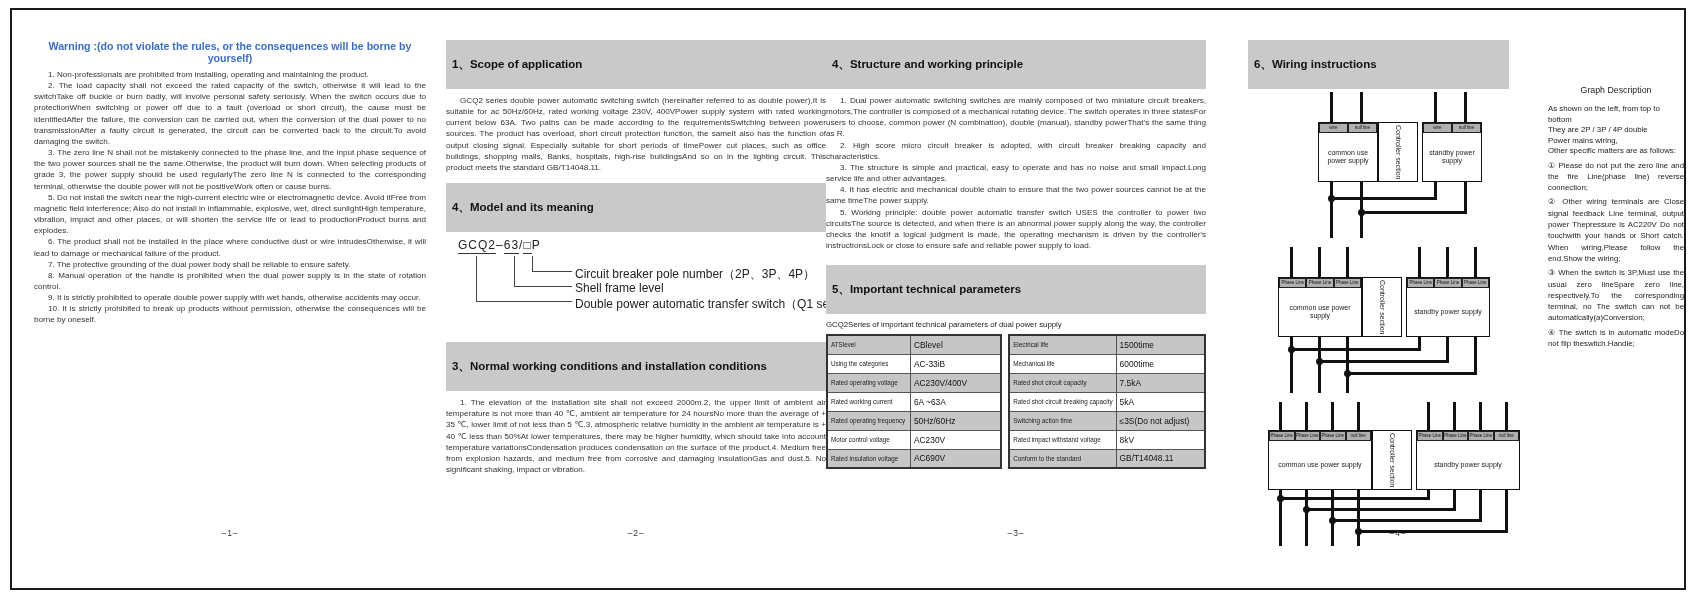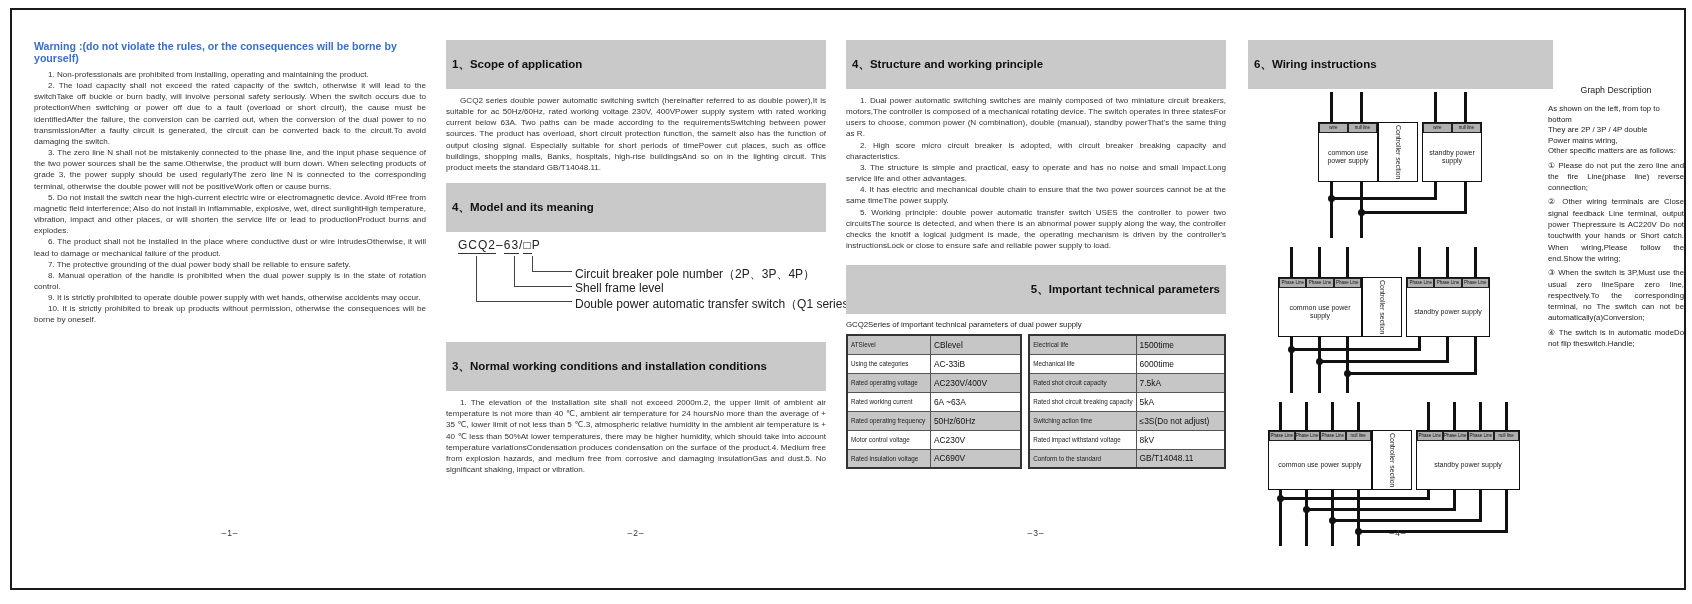--- a/index.html
+++ b/index.html
@@ -2,24 +2,24 @@
 <html><head>
 <meta charset="utf-8">
 <style>
   * { box-sizing: border-box; margin: 0; padding: 0; }
   html,body { width:1692px; height:604px; background:#fff; overflow:hidden;
     font-family:"Liberation Sans","DejaVu Sans",sans-serif; color:#2e2e2e; }
   .frame { position:absolute; left:10px; top:8px; width:1676px; height:582px; border:2px solid #1a1a1a; }
   .page { position:absolute; top:40px; }
   .p1 { left:34px;  width:392px; }
   .p2 { left:446px; width:380px; }
-  .p3 { left:846px; width:380px; }
+  .p3 { left:826px; width:380px; }
   .p4 { left:1248px; width:436px; }
   .sec-title { background:#c9c9c9; font-weight:bold; font-size:11.5px; color:#111; padding:17px 6px; margin-bottom:6px; }
-  .warn-title { color:#3a6fc8; font-size:10.6px; font-weight:bold; margin-bottom:5px; }
+  .warn-title { color:#3a6fc8; text-align:center; font-size:10.6px; font-weight:bold; margin-bottom:5px; }
   .body-text { font-size:8.1px; line-height:1.38; text-align:justify; color:#333; text-indent:14px; }
   .footer { position:absolute; top:488px; width:100%; text-align:center; font-size:8.5px; color:#333; letter-spacing:1px; }
   .p4 .footer { width:300px; }
 
   
   .model-diagram { position:relative; height:84px; margin:6px 0 4px 0; }
   .model-code { position:absolute; left:12px; top:0; font-size:12px; letter-spacing:1px; color:#222; }
   .model-code .u { border-bottom:1px solid #333; padding-bottom:1px; }
   .conn { position:absolute; border-left:1px solid #444; border-bottom:1px solid #444; }
   .c1 { left:86px; top:18px; width:40px; height:16px; }
@@ -97,21 +97,21 @@
   <div class="footer">–2–</div>
 </div>
 
 <div class="page p3">
   <div class="sec-title">4、Structure and working principle</div>
   <p class="body-text">1. Dual power automatic switching switches are mainly composed of two miniature circuit breakers, motors,The controller is composed of a mechanical rotating device. The switch operates in three statesFor users to choose, common power (N combination), double (manual), standby powerThat's the same thing as R.</p>
   <p class="body-text">2. High score micro circuit breaker is adopted, with circuit breaker breaking capacity and characteristics.</p>
   <p class="body-text">3. The structure is simple and practical, easy to operate and has no noise and small impact.Long service life and other advantages.</p>
   <p class="body-text">4. It has electric and mechanical double chain to ensure that the two power sources cannot be at the same timeThe power supply.</p>
   <p class="body-text">5. Working principle: double power automatic transfer switch USES the controller to power two circuitsThe source is detected, and when there is an abnormal power supply along the way, the controller checks the knotIf a logical judgment is made, the operating mechanism is driven by the controller's instructionsLock or close to ensure safe and reliable power supply to load.</p>
-  <div class="sec-title" style="margin-top:14px;text-align:right;">5、Important technical parameters</div>
+  <div class="sec-title" style="margin-top:14px;">5、Important technical parameters</div>
   <div class="param-caption">GCQ2Series of important technical parameters of dual power supply</div>
   <div class="tables">
     <table class="ptable">
       <tbody>
           <tr>
             <td class="pl">ATSlevel</td>
             <td class="pv">CBlevel</td>
           </tr>
       <tr>
             <td class="pl">Using the categories</td>
@@ -169,21 +169,21 @@
             <td class="pl">Conform to the standard</td>
             <td class="pv">GB/T14048.11</td>
           </tr>
     </tbody>
       </table>
   </div>
   <div class="footer">–3–</div>
 </div>
 
 <div class="page p4">
-  <div class="sec-title" style="width:305px;">6、Wiring instructions</div>
+  <div class="sec-title" style="width:261px;">6、Wiring instructions</div>
 
   <div class="diagram d1">
     <span class="wv" style="left:27px;top:2px;height:30px"></span>
     <span class="wv" style="left:57px;top:2px;height:30px"></span>
     <span class="wv" style="left:131px;top:2px;height:30px"></span>
     <span class="wv" style="left:161px;top:2px;height:30px"></span>
     <div class="dbox" style="left:15px;top:32px;width:60px;height:60px">
       <div class="trow">
         <div class="tcell">wire</div>
         <div class="tcell">null line</div>

